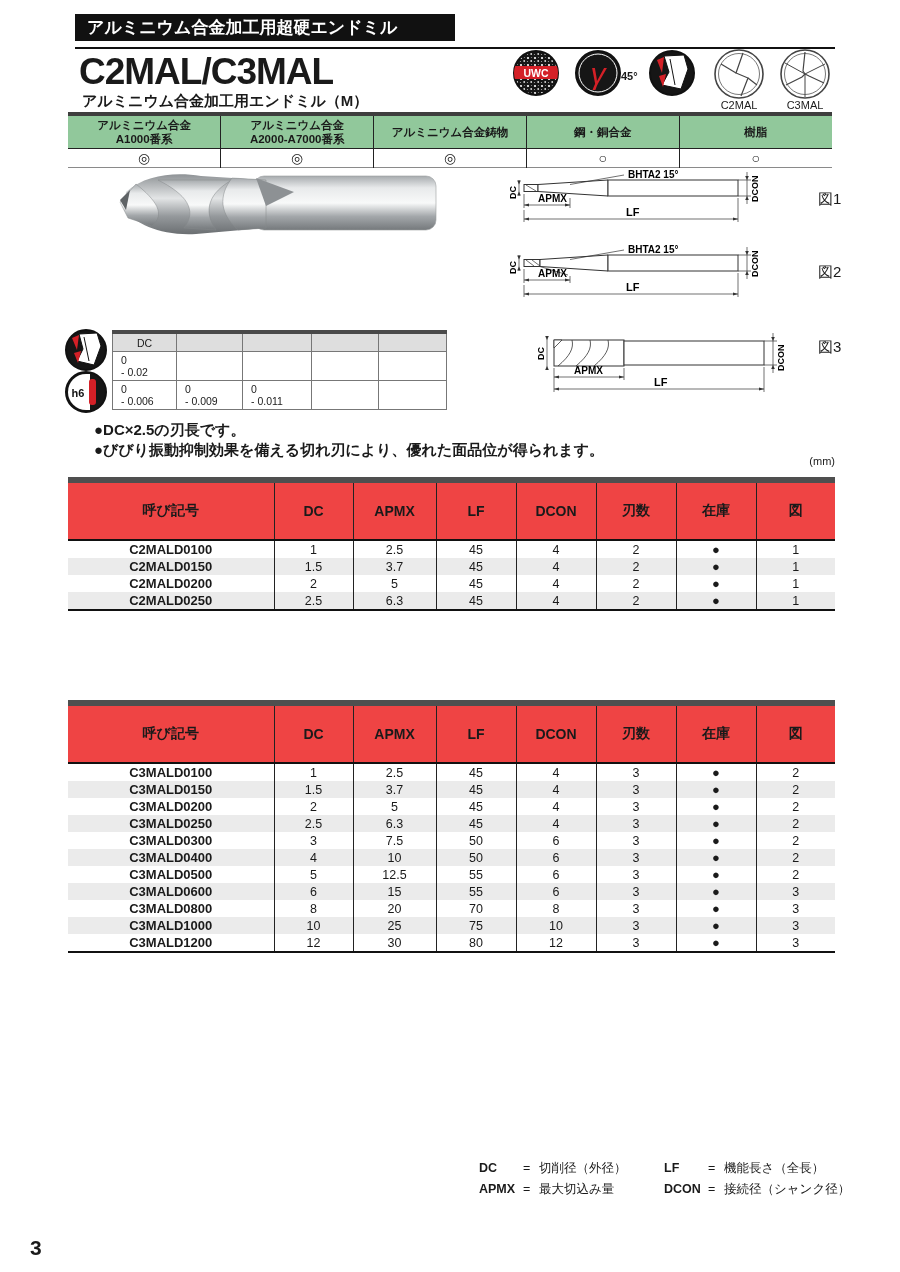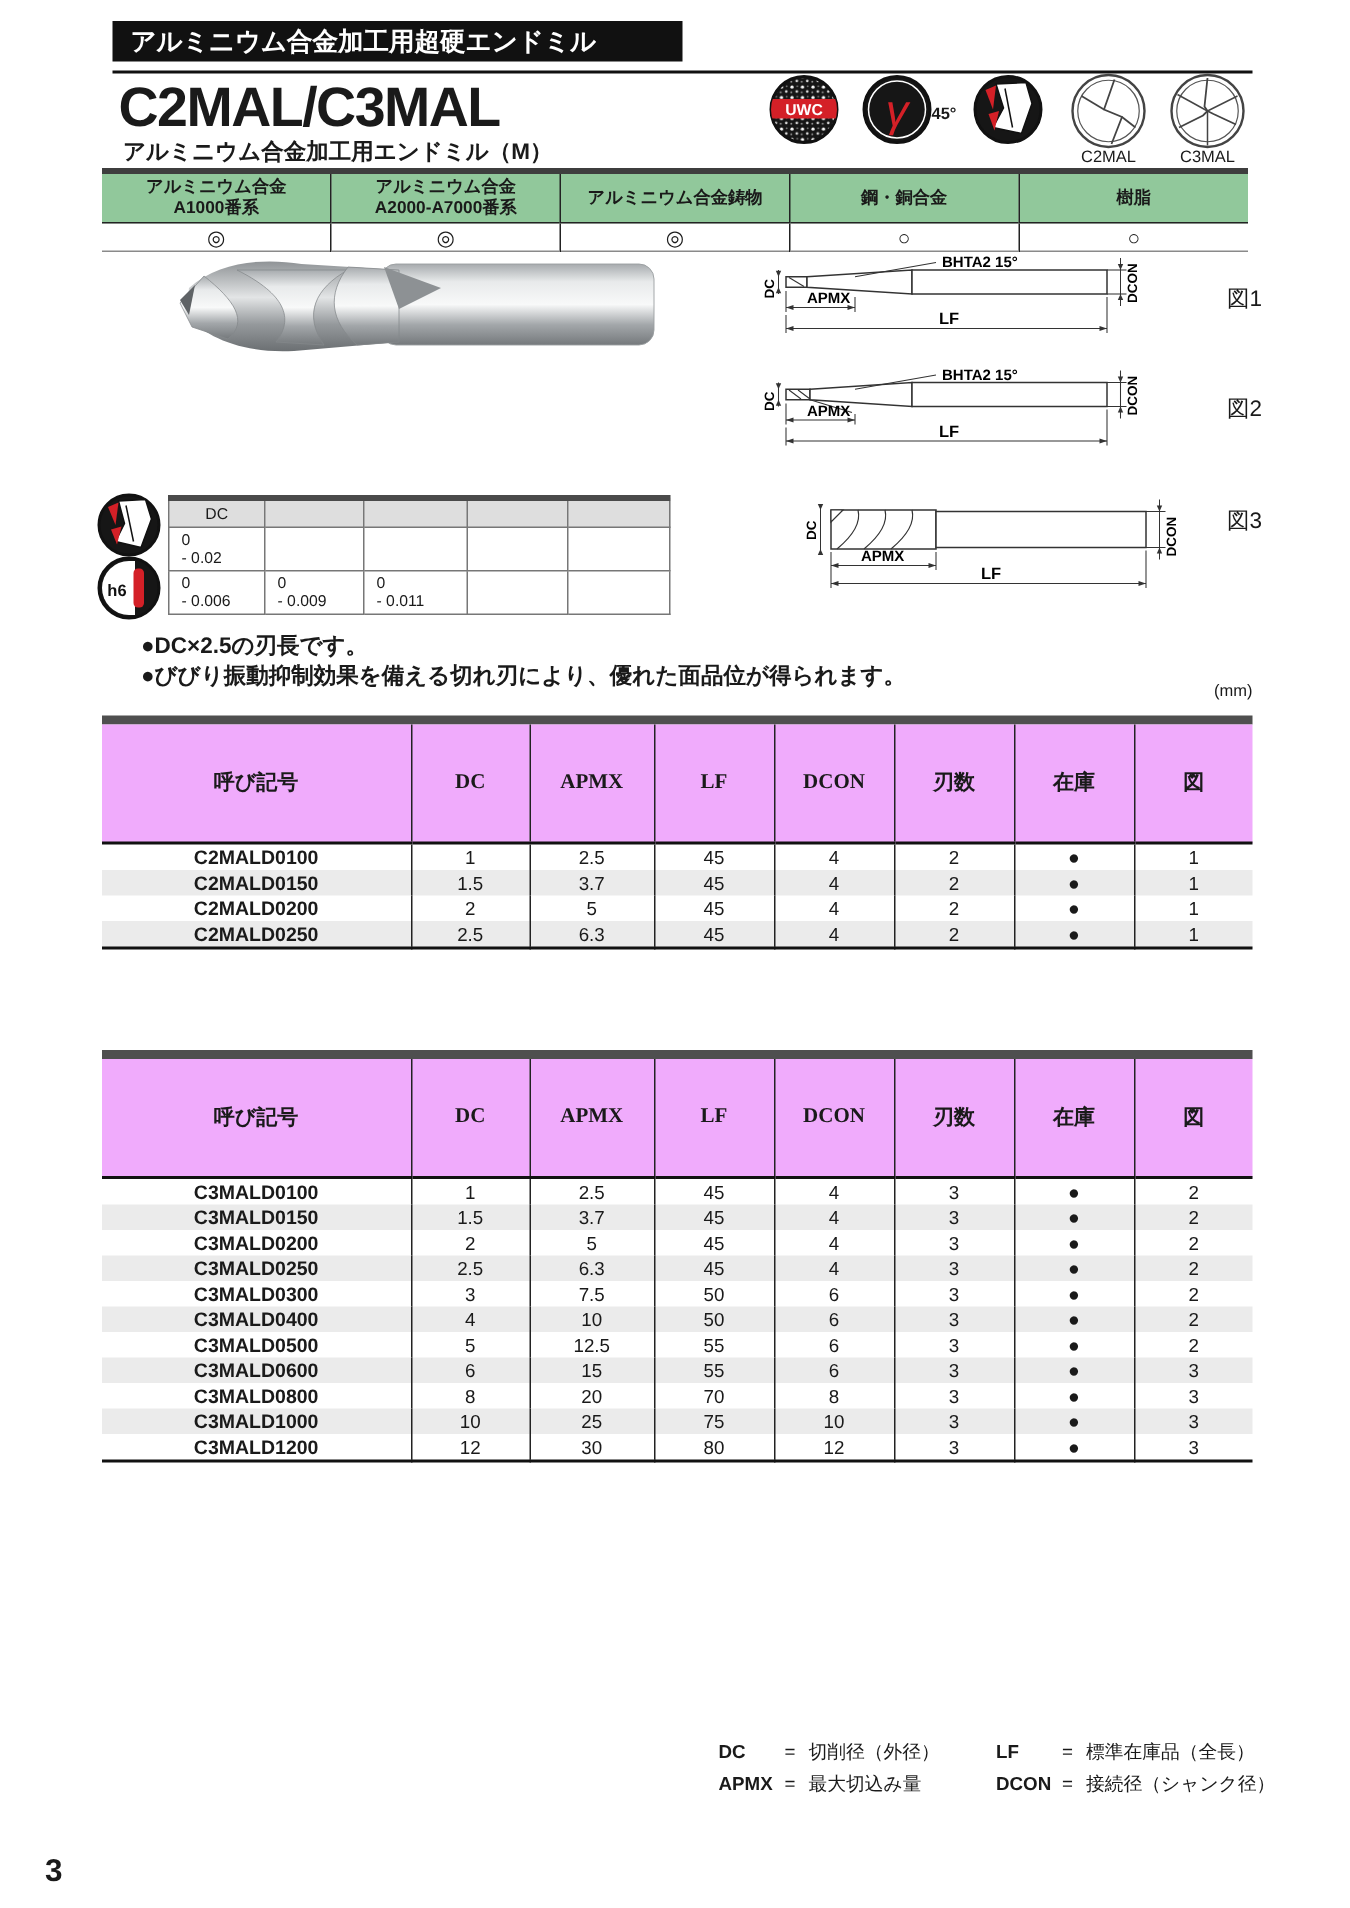--- a/index.html
+++ b/index.html
@@ -37,22 +37,22 @@
   .tol td{background:#fff;font-size:10.5px;height:28px;padding:0 0 0 8px;vertical-align:middle;
           border:1px solid #777;line-height:1.15;}
   .tol .sep{border-top:3px solid #4a4a4a;}
 
   .note{left:66px;font-size:15px;font-weight:600;white-space:nowrap;margin-left:28px;}
   .mm{left:760px;width:75px;text-align:right;font-size:11px;}
 
   
   .dark-bar{left:68px;width:767px;height:6px;background:#4f4f4f;}
   .prod{left:68px;width:767px;border-collapse:collapse;table-layout:fixed;border-bottom:2px solid #111;}
-  .prod th{background:#f0abfc;height:54px;font-size:14px;font-weight:700;border-left:1px solid #222;
-           border-bottom:2px solid #111;padding:12px;font-family:Liberation Serif, serif;}
+  .prod th{background:#ef4444;height:54px;font-size:14px;font-weight:700;border-left:1px solid #222;
+           border-bottom:2px solid #111;padding:1px;}
   .prod th:first-child{border-left:none;}
   .prod td{height:17px;text-align:center;font-size:12.5px;border-left:1px solid #222;padding:0;}
   .prod td:first-child{border-left:none;}
   .prod tbody tr:nth-child(even){background:#ebebeb;}
   .prod td.code{font-weight:700;font-size:13px;}
   .prod td.stock{font-size:13px;}
 
   
   .leg{font-size:12.5px;white-space:nowrap;margin-left:24px;}
   .leg b{display:inline-block;width:44px;font-weight:700;}
@@ -547,21 +547,21 @@
       </tbody>
   </table>
 
   <div class="abs leg" style="left:455px;top:1160px">
     <b>DC</b><span class="eq">=</span><span>切削径（外径）</span>
   </div>
   <div class="abs leg" style="left:455px;top:1181px">
     <b>APMX</b><span class="eq">=</span><span>最大切込み量</span>
   </div>
   <div class="abs leg" style="left:640px;top:1160px">
-    <b>LF</b><span class="eq">=</span><span>標準在庫品（全長）</span>
+    <b>LF</b><span class="eq">=</span><span>機能長さ（全長）</span>
   </div>
   <div class="abs leg" style="left:640px;top:1181px">
     <b>DCON</b><span class="eq">=</span><span>接続径（シャンク径）</span>
   </div>
 
   <div class="abs stocknote">●：標準在庫品</div>
   <div class="abs pagenum">3</div>
 </div>
 
 </body></html>

